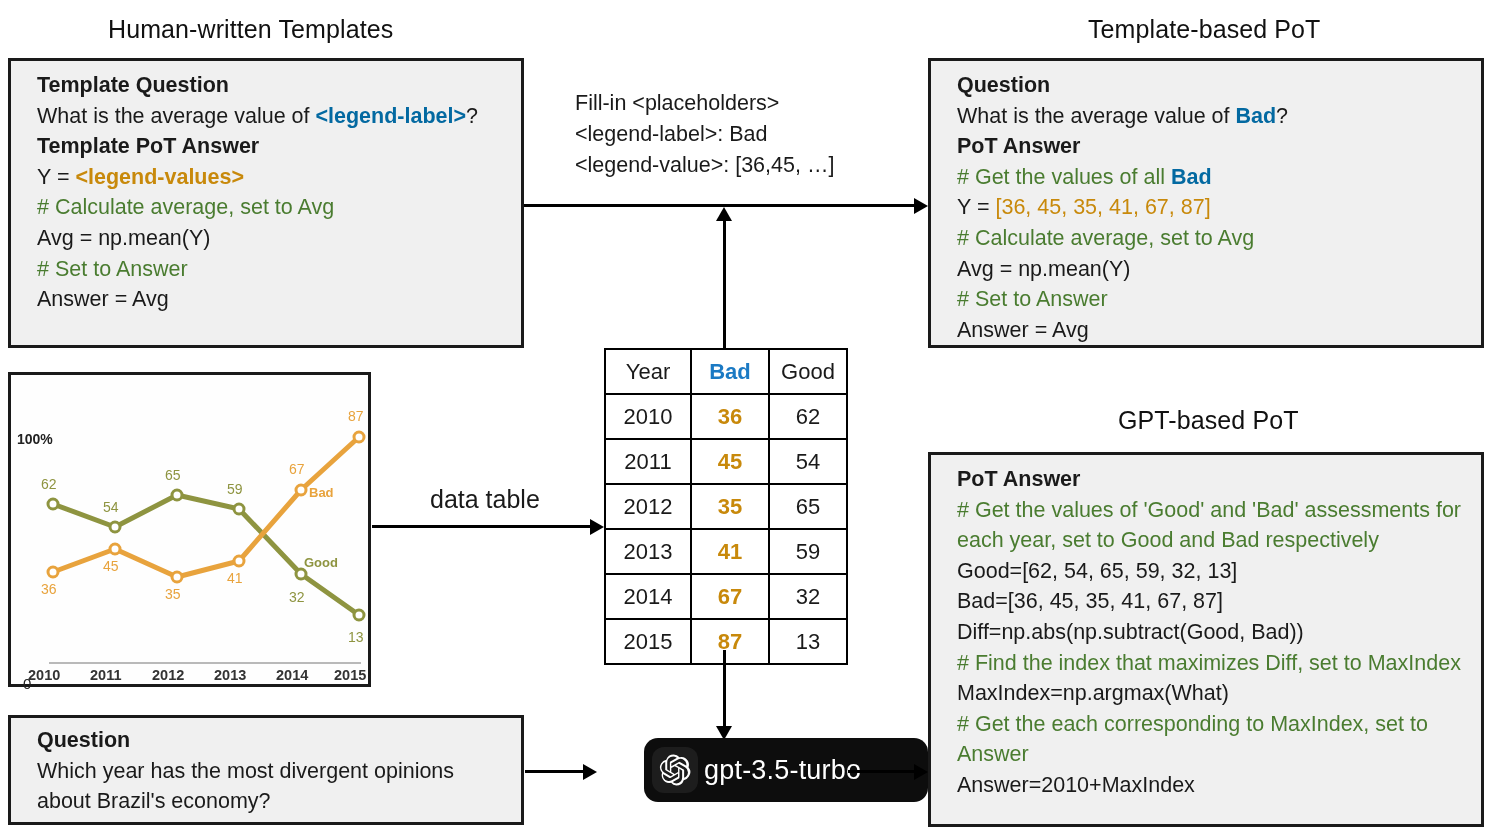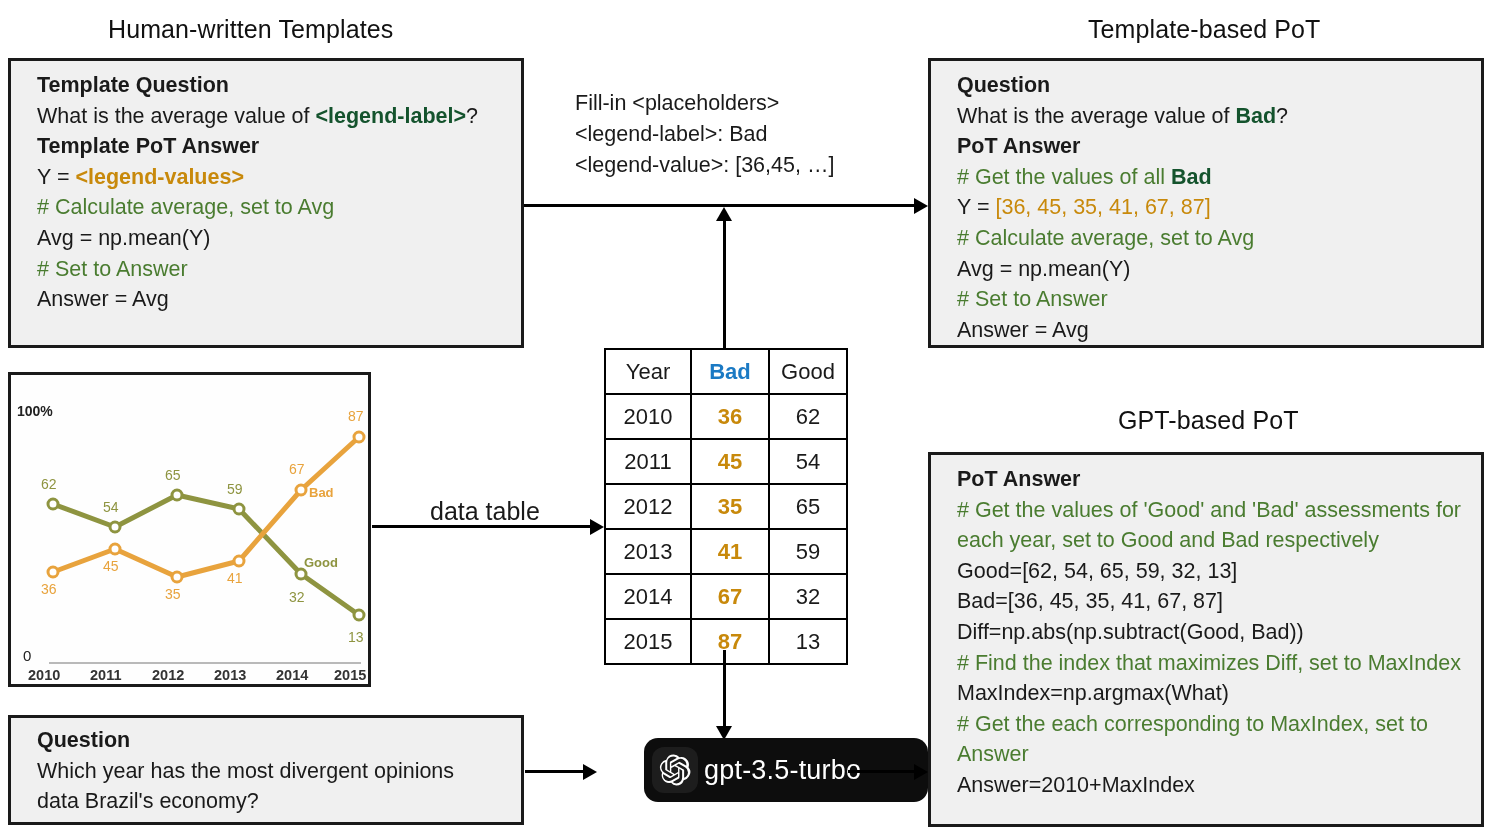--- a/index.html
+++ b/index.html
@@ -9,21 +9,21 @@
 
   
   .sec-title{font-size:25px;color:#111;white-space:nowrap;letter-spacing:.1px;}
 
   
   .box{background:#f0f0f0;border:3px solid #1a1a1a;box-sizing:border-box;padding-left:12px;}
   .box-inner{padding:9px 0 8px 14px;}
   .ln{font-size:21.5px;line-height:30.6px;white-space:nowrap;color:#1a1a1a;}
   .ln.wrap{white-space:normal;}
   .b{font-weight:bold;}
-  .blue{color:#14532d;font-weight:bold;}
+  .blue{color:#0369a1;font-weight:bold;}
   .blue-n{color:#1b7ac4;}
   .green{color:#4a7c30;}
   .gold{color:#c8890b;}
   .gold-b{color:#c8890b;font-weight:bold;}
 
   
   .fill{font-size:21.5px;line-height:31px;white-space:nowrap;color:#1a1a1a;}
 
   
   .h-line{background:#000;height:3px;}
@@ -45,21 +45,21 @@
        box-sizing:border-box;padding:0 16px 0 8px;height:64px;}
   .gpt-logo{width:46px;height:46px;background:#1d1d1d;border-radius:12px;
             display:flex;align-items:center;justify-content:center;margin-right:6px;}
   .gpt-name{color:#fff;font-size:27px;letter-spacing:.2px;white-space:nowrap;}
 
   
   .chartbox{border:3px solid #1a1a1a;background:#fefefe;box-sizing:border-box;}
   .ch-lbl{position:absolute;font-size:13px;font-weight:bold;white-space:nowrap;}
   .ch-tick{position:absolute;font-size:14.5px;font-weight:bold;color:#333;white-space:nowrap;}
   .ch-val{position:absolute;font-size:14px;white-space:nowrap;}
-  .ch-100{position:absolute;font-size:14px;font-weight:bold;color:#222;}
+  .ch-100{position:absolute;font-size:14px;font-weight:bold;color:#222;margin-top:28px;}
 </style>
 </head>
 <body>
 
 <div class="abs sec-title" style="left:108px;top:15px;">Human-written Templates</div>
 
 <div class="abs sec-title" style="left:1088px;top:15px;">Template-based PoT</div>
 
 <div class="abs sec-title" style="left:1118px;top:406px;">GPT-based PoT</div>
 
@@ -153,21 +153,21 @@
 
     <div class="ch-tick" style="left:17px;top:292px;">2010</div>
     <div class="ch-tick" style="left:79px;top:292px;">2011</div>
     <div class="ch-tick" style="left:141px;top:292px;">2012</div>
     <div class="ch-tick" style="left:203px;top:292px;">2013</div>
     <div class="ch-tick" style="left:265px;top:292px;">2014</div>
     <div class="ch-tick" style="left:323px;top:292px;">2015</div>
   </div>
 </div>
 
-<div class="abs arr-label" style="left:430px;top:497px;">data table</div>
+<div class="abs arr-label" style="left:430px;top:485px;">data table</div>
 <div class="abs h-line" style="left:372px;top:525px;width:222px;"></div>
 <div class="abs arrow-r" style="left:590px;top:519px;"></div>
 
 <div class="abs" style="left:604px;top:348px;">
   <table class="dt">
     <tbody>
         <tr>
       <td class="yr hd">Year</td>
       <td class="hd" style="color:#1b7ac4;font-weight:bold;">Bad</td>
       <td class="hd">Good</td>
@@ -206,21 +206,21 @@
     </table>
 </div>
 
 <div class="abs v-line" style="left:723px;top:650px;height:80px;"></div>
 <div class="abs arrow-d" style="left:716px;top:726px;"></div>
 
 <div class="abs box" style="left:8px;top:715px;width:516px;height:110px;">
   <div class="box-inner" style="padding-top:7px;">
     <div class="ln b">Question</div>
     <div class="ln">Which year has the most divergent opinions</div>
-    <div class="ln">data Brazil's economy?</div>
+    <div class="ln">about Brazil's economy?</div>
   </div>
 </div>
 
 <div class="abs h-line" style="left:525px;top:770px;width:62px;"></div>
 <div class="abs arrow-r" style="left:583px;top:764px;"></div>
 
 <div class="abs gpt" style="left:600px;top:738px;width:284px;margin-left:44px;">
   <div class="gpt-logo">
     <svg width="34" height="34" viewBox="0 0 24 24" aria-hidden="true">
       <path d="M21.55 10.0a5.42 5.42 0 0 0-.47-4.45 5.5 5.5 0 0 0-5.9-2.63A5.45 5.45 0 0 0 11.07 1 5.5 5.5 0 0 0 5.83 4.8a5.43 5.43 0 0 0-3.63 2.63 5.5 5.5 0 0 0 .68 6.44 5.42 5.42 0 0 0 .47 4.46 5.5 5.5 0 0 0 5.9 2.62A5.44 5.44 0 0 0 12.92 23a5.5 5.5 0 0 0 5.24-3.81 5.43 5.43 0 0 0 3.63-2.63 5.5 5.5 0 0 0-.24-6.56zM12.92 21.5a4.08 4.08 0 0 1-2.62-.95l.13-.07 4.36-2.52a.71.71 0 0 0 .36-.62V11.2l1.84 1.07a.07.07 0 0 1 .04.05v5.1a4.1 4.1 0 0 1-4.11 4.08zM4.1 17.74a4.07 4.07 0 0 1-.49-2.74l.13.08 4.36 2.52a.71.71 0 0 0 .72 0l5.33-3.07v2.13a.07.07 0 0 1-.03.06l-4.41 2.54a4.12 4.12 0 0 1-5.61-1.52zM2.96 8.2a4.08 4.08 0 0 1 2.14-1.8v5.2a.7.7 0 0 0 .35.61l5.31 3.06-1.84 1.07a.07.07 0 0 1-.06 0L4.4 13.79A4.1 4.1 0 0 1 2.96 8.2zm15.14 3.52L12.77 8.63l1.84-1.06a.07.07 0 0 1 .07 0l4.4 2.55a4.09 4.09 0 0 1-.63 7.38v-5.2a.7.7 0 0 0-.35-.58zm1.83-2.76l-.13-.08-4.35-2.54a.71.71 0 0 0-.72 0L9.4 9.41V7.28a.07.07 0 0 1 .03-.06l4.4-2.54a4.1 4.1 0 0 1 6.1 4.25zM8.4 12.8L6.55 11.73a.07.07 0 0 1-.04-.05v-5.1a4.1 4.1 0 0 1 6.72-3.14l-.13.07L8.74 6.04a.71.71 0 0 0-.36.61zm1-2.15l2.38-1.37 2.38 1.37v2.74l-2.37 1.37-2.38-1.37z" fill="#ffffff"></path>

